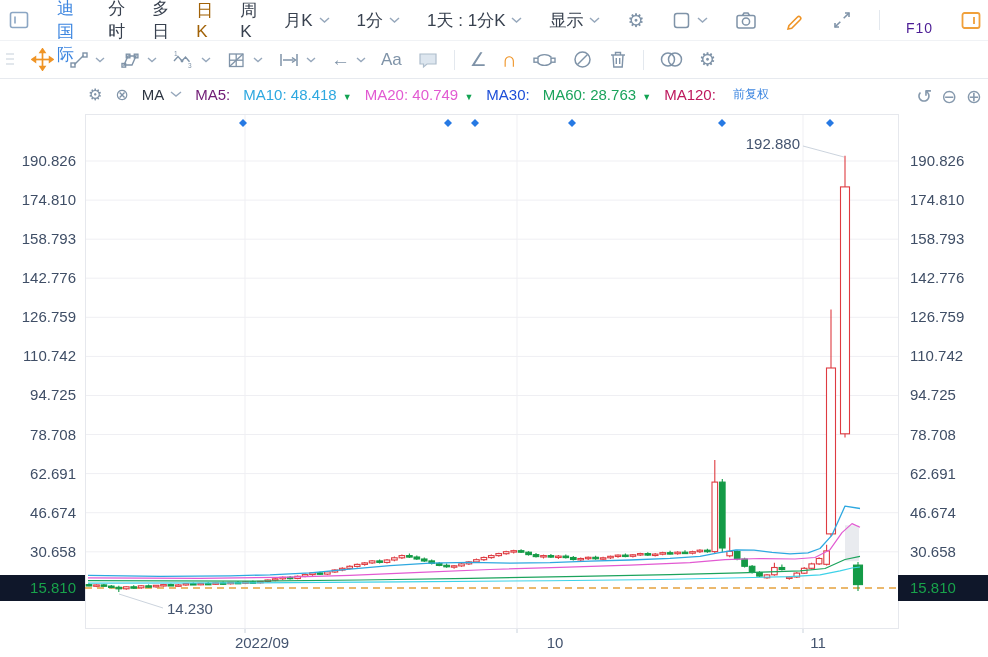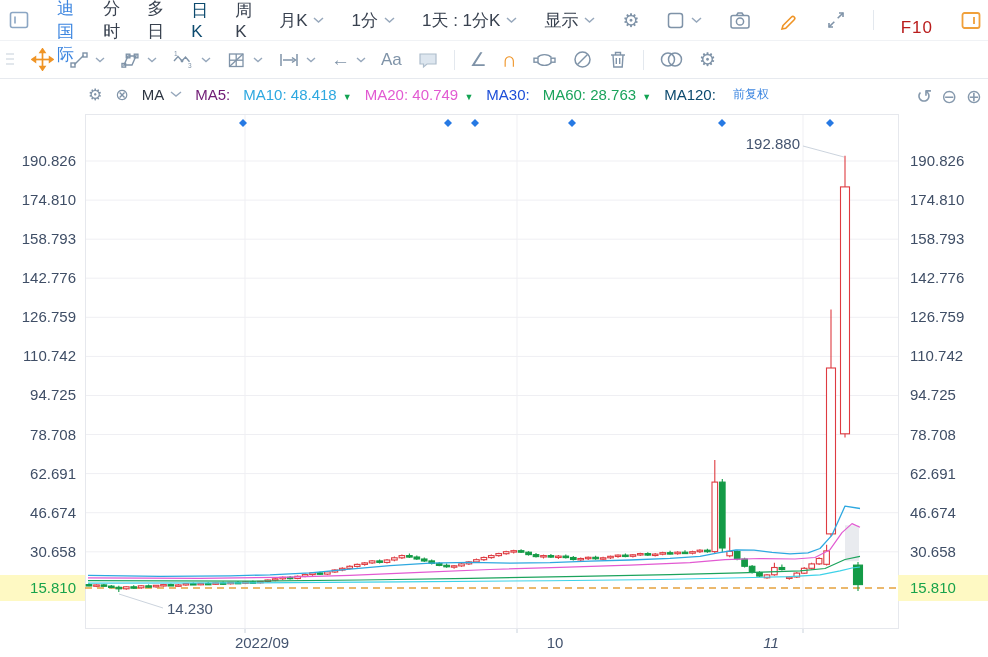--- a/index.html
+++ b/index.html
@@ -6,49 +6,49 @@
   *{box-sizing:border-box;}
   body{font-family:"Liberation Sans","DejaVu Sans",sans-serif;color:#38414f;}
   #app{position:relative;width:988px;height:657px;background:#fff;overflow:hidden;}
 
   
   .tb{display:flex;align-items:center;background:#fff;}
   #tb1{height:41px;padding:0 6px 0 8px;gap:27px;border-bottom:1px solid #f0f2f5;}
   #tb2{height:38px;padding:0 6px 0 4px;gap:15px;border-bottom:1px solid #e7eaef;}
   .tbtn{display:flex;align-items:center;gap:6px;cursor:pointer;white-space:nowrap;}
   .tab{font-size:17px;color:#38414f;}
-  .tab.active{color:#0c4a6e;}
+  .tab.active{color:#a16207;}
   .sym{font-size:17px;color:#3d86e0;}
   .glyph{color:#7f93a8;font-size:19px;line-height:1;}
   .glyph.orange{color:#ef9426;}
   .divider{width:1px;height:20px;background:#e3e8ee;}
   svg.icon{display:block;}
   .chev{display:block;}
-  .f10{font-size:17px;color:#b91c1c;letter-spacing:1px;margin-top:16px;}
+  .f10{font-size:14px;color:#4c1d95;letter-spacing:1px;margin-top:16px;}
   .aa{font-size:17px;color:#7f93a8;}
 
   
   #indbar{position:absolute;left:88px;top:86px;display:flex;align-items:center;gap:13px;font-size:15px;z-index:5;}
   .ind-faded5{color:#701a75;text-align:right;}
   .ind-ma10{color:#2ea8e0;}
   .ind-ma20{color:#e25ad2;}
   .ind-faded30{color:#1d4ed8;}
   .ind-ma60{color:#1ba35c;}
-  .ind-faded120{color:#0c4a6e;}
+  .ind-faded120{color:#be185d;}
   .ind-fq{color:#3d86e0;font-size:12px;margin-left:4px;}
   .tri{color:#12a352;font-size:9px;margin-left:2px;}
   #zoomctl{position:absolute;top:85px;right:6px;display:flex;gap:9px;z-index:5;}
   #zoomctl span{color:#8699ad;font-size:19px;cursor:pointer;}
 
   
   #chartsvg{position:absolute;left:0;top:0;z-index:1;}
   .axis-label{position:absolute;font-size:15px;color:#3f4e66;line-height:18px;}
   .axl{width:76px;text-align:right;}
   .axr{left:910px;}
-  .price-cur{position:absolute;height:26px;background:#fef9c3;color:#18a34b;font-size:15px;line-height:26px;z-index:2;}
+  .price-cur{position:absolute;height:26px;background:#0f172a;color:#18a34b;font-size:15px;line-height:26px;z-index:2;}
   .price-cur.left{left:0;width:85px;text-align:right;padding-right:9px;}
   .price-cur.right{left:898px;width:90px;padding-left:12px;}
   .xlab{position:absolute;top:634px;font-size:15px;color:#44546f;transform:translateX(-50%);}
 </style>
 </head>
 <body>
 
 <div id="app">
 
   <div id="tb1" class="tb">
@@ -554,15 +554,15 @@
       <div class="axis-label axr" style="top:386px;">94.725</div>
       <div class="axis-label axr" style="top:426px;">78.708</div>
       <div class="axis-label axr" style="top:465px;">62.691</div>
       <div class="axis-label axr" style="top:504px;">46.674</div>
       <div class="axis-label axr" style="top:543px;">30.658</div>
       <div class="price-cur right" style="top:575px;">15.810</div>
     </div>
   <div id="axisB">
       <div class="xlab" style="left:262px;">2022/09</div>
       <div class="xlab" style="left:555px;">10</div>
-      <div class="xlab" style="left:771px;font-style:italic;">11</div>
+      <div class="xlab" style="left:818px;">11</div>
     </div>
 </div>
 
 </body></html>

